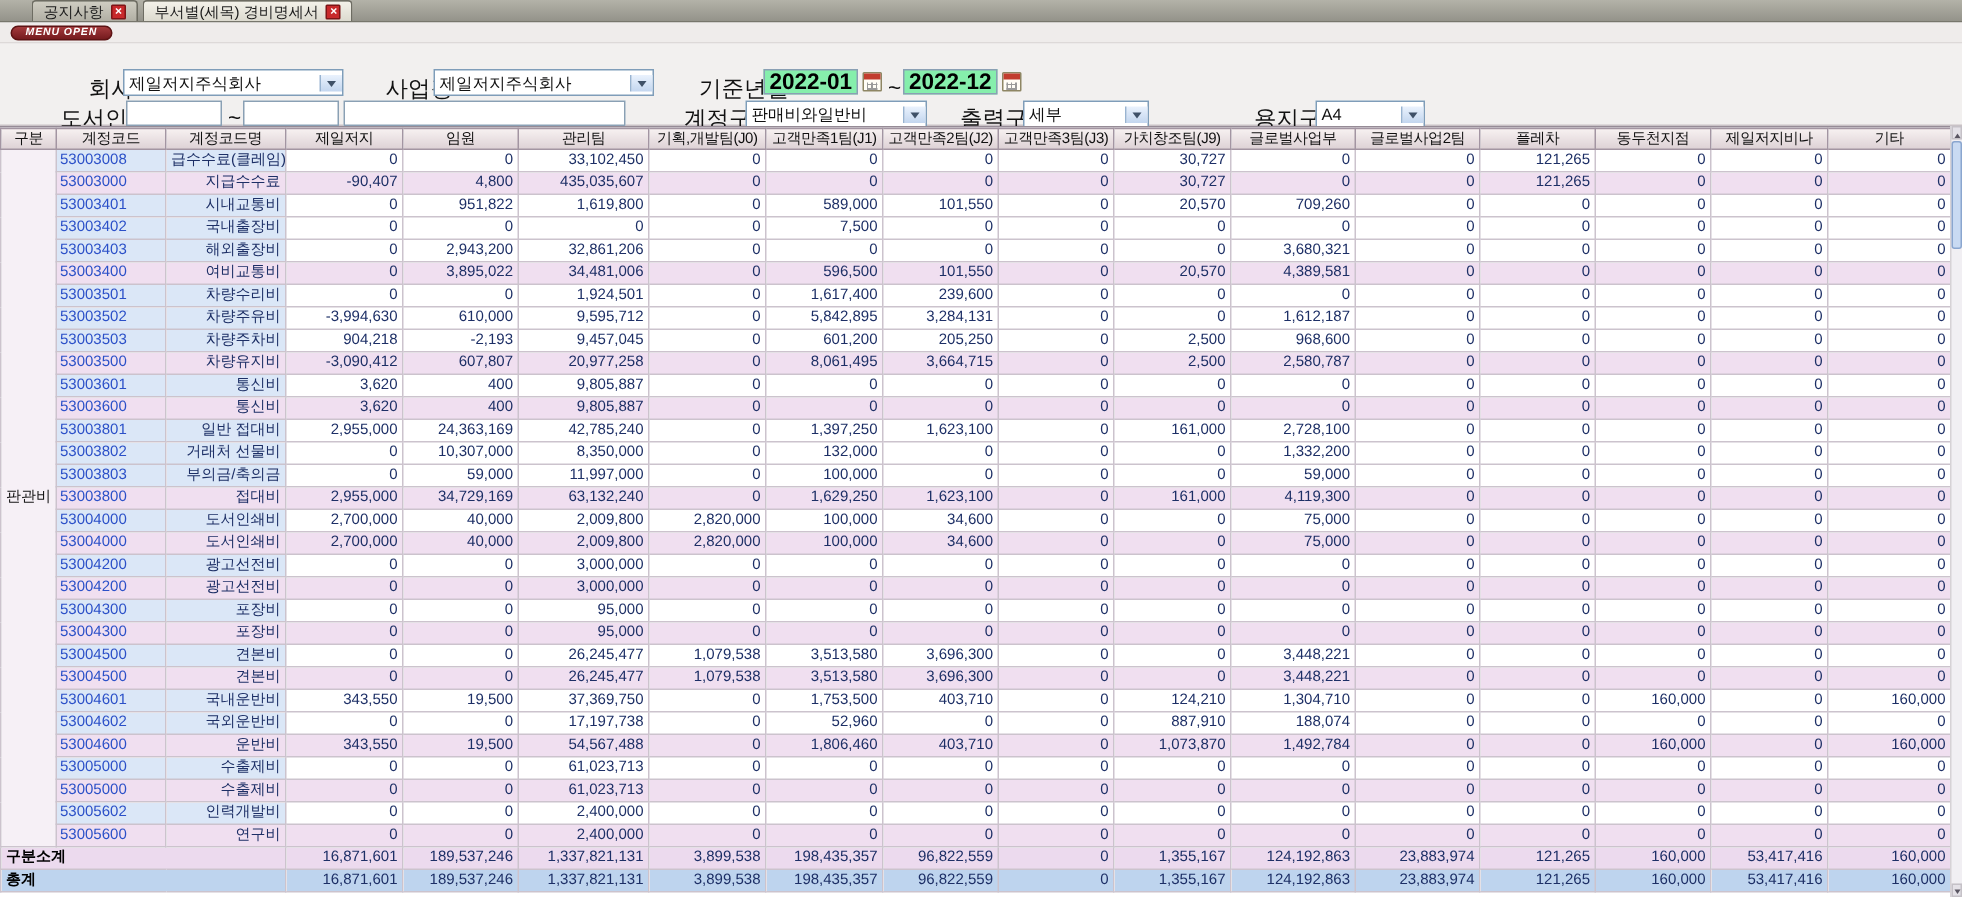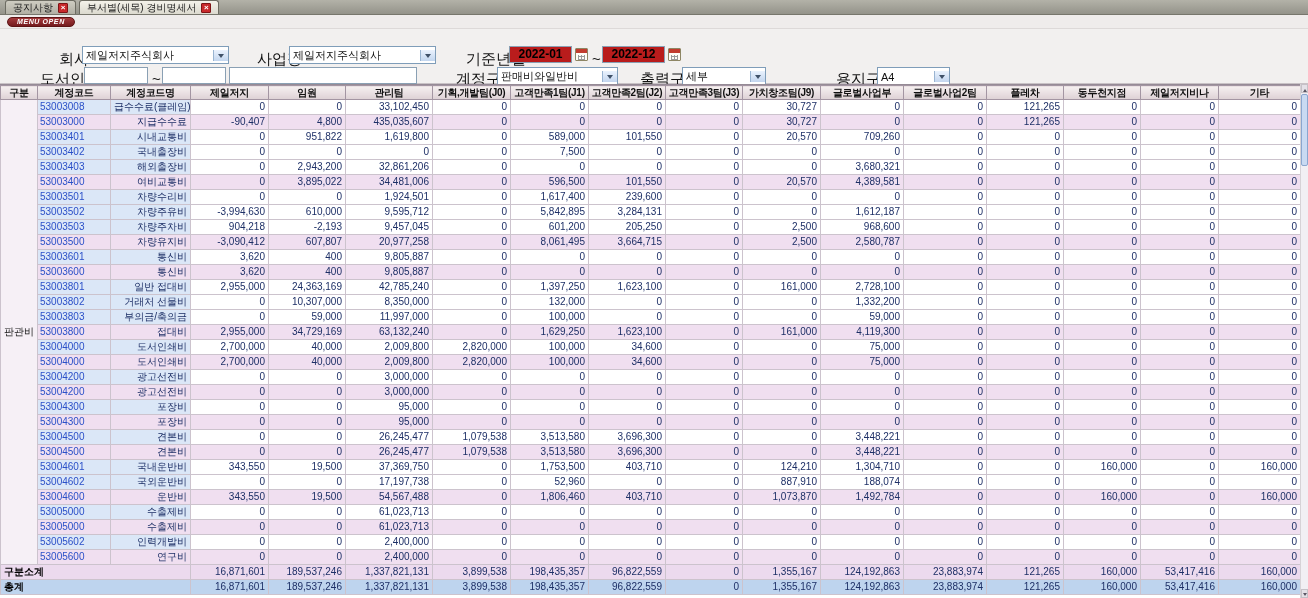--- a/index.html
+++ b/index.html
@@ -1,46 +1,46 @@
 <!DOCTYPE html>
 <html><head>
 <meta charset="utf-8">
 <style>
   *{box-sizing:border-box;margin:0;padding:0}
   html,body{width:1308px;height:598px;overflow:hidden}
   body{position:relative;font-family:"Liberation Sans","DejaVu Sans",sans-serif;background:#f1efee}
 
   
-  .tabbar{position:absolute;top:0;left:0;right:0;height:15px;background:linear-gradient(#b3b2a8,#94938a);border-bottom:1px solid #77766c;display:flex;align-items:flex-end;padding-left:5px;gap:3px}
+  .tabbar{position:absolute;top:0;left:0;right:0;height:15px;background:linear-gradient(#b3b2a8,#94938a);border-bottom:1px solid #77766c;display:flex;align-items:flex-end;padding-left:21px;gap:3px}
   .tab{height:14px;display:flex;align-items:center;gap:5px;padding:0 7px;border:1px solid #6d6c62;border-bottom:none;border-radius:3px 3px 0 0;font-size:10px;color:#1c1c1c;white-space:nowrap}
   .tab.inactive{background:linear-gradient(#cfcdc2,#b1afa4)}
   .tab.active{background:linear-gradient(#f4f2ea,#dcdacf)}
   .tab-close{width:10px;height:10px;background:#c8292b;border:1px solid #7d1416;color:#fff;font-size:8px;line-height:8px;text-align:center;border-radius:1px;font-weight:bold}
 
   
   .menubar{position:absolute;top:15px;left:0;right:0;height:14px;background:#efeceb;border-bottom:1px solid #ddd9d8}
   .menu-open{position:absolute;left:7px;top:2px;height:10px;padding:0 9px;background:linear-gradient(#a43a3c,#751b1e);border:1px solid #5d1314;border-radius:5px;color:#fff;font-size:7px;font-style:italic;font-weight:bold;line-height:8px;letter-spacing:.6px}
 
   
   .filters{position:absolute;top:29px;left:0;right:0;height:55px;background:#f2f0ef;border-bottom:1px solid #c9c2c6}
   .flabel{position:absolute;font-size:15px;color:#111;white-space:nowrap}
   .combo{position:absolute;height:18px;background:#fff;border:1px solid #7f9db9;display:flex;align-items:center}
   .combo-text{flex:1;padding:1px 3px 0;font-size:11px;white-space:nowrap;overflow:hidden;color:#111}
   .combo-arrow{width:15px;background:linear-gradient(#eaf2fd,#c3d6ef);border-left:1px solid #99b4d1;display:flex;align-items:center;justify-content:center}
   .combo-arrow::after{content:"";border:3px solid transparent;border-top:4px solid #3f5168;margin-top:4px}
   .tinput{position:absolute;height:17px;background:#fff;border:1px solid #8aa0b4;font-size:11px;padding:0 2px}
-  .dateinput{position:absolute;height:17px;background:#b91c1c;border:1px solid #8aa0b4;font-weight:bold;font-size:12px;text-align:center;line-height:15px;color:#000}
+  .dateinput{position:absolute;height:17px;background:#86efac;border:1px solid #8aa0b4;font-weight:bold;font-size:15px;text-align:center;line-height:15px;color:#000}
   .calicon{position:absolute;width:13px;height:13px;border:1px solid #8e8664;background:#fffdf6;border-radius:1px}
   .calicon::before{content:"";position:absolute;top:0;left:0;right:0;height:4px;background:#c23c2e}
   .calicon::after{content:"";position:absolute;left:2px;right:2px;top:6px;height:5px;background:repeating-linear-gradient(90deg,#9a9a9a 0 1px,transparent 1px 3px),repeating-linear-gradient(0deg,#9a9a9a 0 1px,transparent 1px 3px)}
 
   
   .gridwrap{position:absolute;left:0;top:84px;width:1300px;height:514px;overflow:hidden;background:#fff;border-top:1px solid #968b96}
   table{border-collapse:collapse;table-layout:fixed;width:1300px}
-  th{font-size:10px;font-weight:bold;height:13px;line-height:13px;background:linear-gradient(#f6f0f0,#ddd1d5);border:1px solid #a395a2;padding:0;letter-spacing:-0.3px;color:#101010;white-space:nowrap;overflow:hidden;text-align:center}
+  th{font-size:10px;font-weight:normal;height:13px;line-height:13px;background:linear-gradient(#f6f0f0,#ddd1d5);border:1px solid #a395a2;padding:0;letter-spacing:-0.3px;color:#101010;white-space:nowrap;overflow:hidden;text-align:center}
   td{font-size:10px;height:14px;line-height:14px;border:1px solid #ccc3cd;padding:0 3px;white-space:nowrap;overflow:hidden}
   .cell-group{background:#f6f0f6;text-align:left;color:#111;vertical-align:middle}
   .cell-code{color:#2b50c8;text-align:left;padding:0 2px}
   .cell-name{text-align:right;color:#1d2f66}
   .cell-num{text-align:right;color:#1d2f66}
   .cell-rowlabel{font-weight:bold;text-align:left;color:#101010}
   .row-detail .cell-code,.row-detail .cell-name{background:#dbe7f7}
   .row-detail .cell-num{background:#fff}
   .row-subtotal td{background:#f0dff0}
   .row-section-total td{background:#ecdaee}

